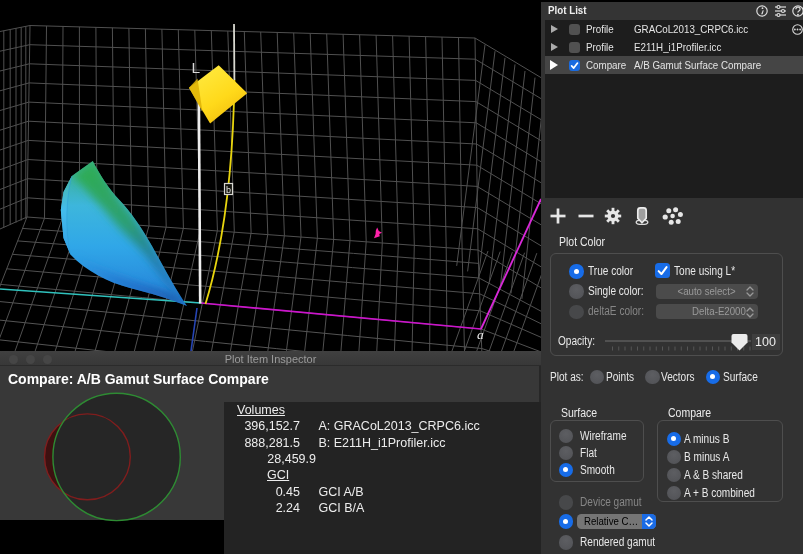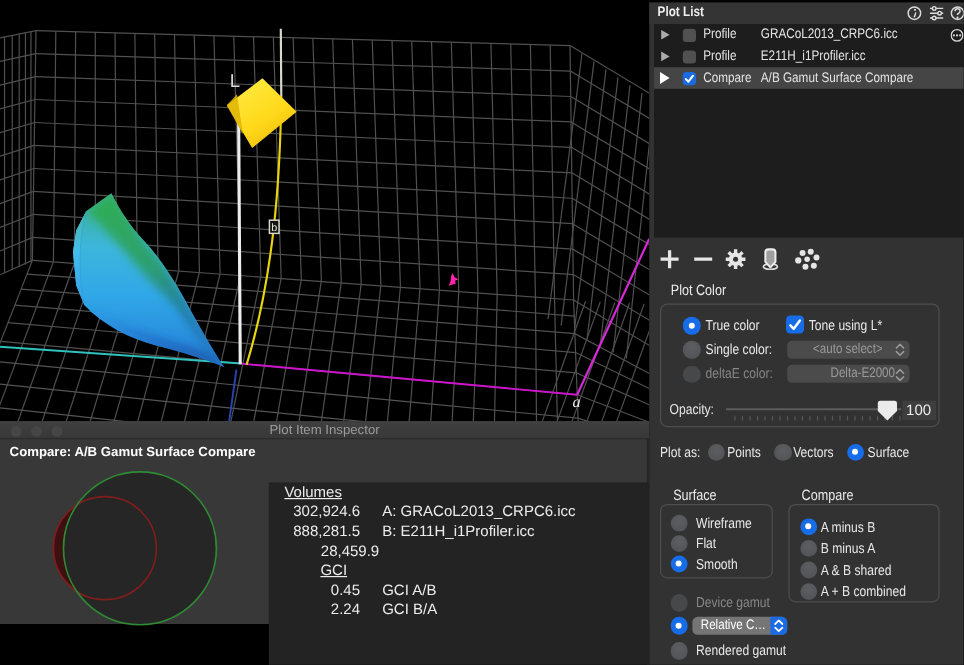--- a/index.html
+++ b/index.html
@@ -4,21 +4,21 @@
 * { margin:0; padding:0; box-sizing:border-box; }
 html,body { width:803px; height:554px; overflow:hidden; background:#000;
   font-family:"Liberation Sans", sans-serif; -webkit-font-smoothing:antialiased; }
 .abs { position:absolute; }
 #view3d { position:absolute; left:0; top:0; width:541px; height:352px; background:#000; }
 #inspector { position:absolute; left:0; top:351px; width:541px; height:169px; background:#383838; }
 #insp-titlebar { position:absolute; left:0; top:0; width:541px; height:15px;
   background:linear-gradient(#404040,#383838); border-bottom:1px solid #2b2b2b; }
 .tlight { position:absolute; top:3.5px; width:9px; height:9px; border-radius:50%; background:#464646; }
 #insp-title { position:absolute; top:1.5px; width:100%; text-align:center; color:#9b9b9b; font-size:11px; }
-#insp-header { position:absolute; left:8px; top:20px; color:#fff; font-size:11px; font-weight:bold; }
+#insp-header { position:absolute; left:8px; top:20px; color:#fff; font-size:14px; font-weight:bold; }
 #insp-textpanel { position:absolute; left:224px; top:51px; width:317px; height:152px; background:#232323;
   color:#ececec; font-size:12.5px; overflow:hidden; }
 .tp-row { position:absolute; left:0; width:100%; height:16px; }
 .tp-num { position:absolute; left:0; width:300px; text-align:right; }
 .tp-lab { position:absolute; left:94.5px; }
 #rightpanel { position:absolute; left:541px; top:0; width:262px; height:554px; background:#323232;
   color:#e8e8e8; font-size:12px; }
 #rp-header { position:absolute; left:0; top:0; width:262px; height:20px; background:#343434; }
 #rp-title { position:absolute; left:7px; top:3.5px; font-size:11.5px; font-weight:bold; color:#efefef; transform:scaleX(.85); transform-origin:0 50%; }
 #rp-list { position:absolute; left:4px; top:20px; width:258px; height:178px; background:#1d1d1d; }
@@ -405,21 +405,21 @@
   <div class="lab" style="left:143px;top:431.5px;">A minus B</div>
   <div class="radio" style="left:125.5px;top:449.5px;"></div>
   <div class="lab" style="left:143px;top:449.5px;">B minus A</div>
   <div class="radio" style="left:125.5px;top:467.5px;"></div>
   <div class="lab" style="left:143px;top:467.5px;">A &amp; B shared</div>
   <div class="radio" style="left:125.5px;top:485.5px;"></div>
   <div class="lab" style="left:143px;top:485.5px;">A + B combined</div>
   <div class="radio dis" style="left:17.5px;top:495px;"></div>
   <div class="lab dim" style="left:39px;top:495px;">Device gamut</div>
   <div class="radio on" style="left:17.5px;top:514px;"></div>
-  <div style="position:absolute;left:36px;top:513.5px;width:79px;height:15.5px;border-radius:4.5px;background:#757575;color:#ffffff;font-size:12.5px;text-align:left;">
+  <div style="position:absolute;left:36px;top:513.5px;width:79px;height:15.5px;border-radius:4.5px;background:#757575;color:#000000;font-size:12.5px;text-align:left;">
     <span style="position:absolute;left:7px;top:1px;font-size:11.5px;transform:scaleX(.84);transform-origin:0 50%;">Relative C…</span>
     <div style="position:absolute;right:0;top:0;width:14px;height:15.5px;border-radius:0 4.5px 4.5px 0;background:#1a6be5;">
       <svg style="position:absolute;left:3px;top:2.5px;" width="8" height="11" viewBox="0 0 8 11">
           <g stroke="#fff" stroke-width="1.5" fill="none" stroke-linecap="round" stroke-linejoin="round">
             <path d="M1,4 L4,1 L7,4"></path>
             <path d="M1,7 L4,10 L7,7"></path>
           </g>
         </svg>
     </div>
   </div>
@@ -439,21 +439,21 @@
     <circle cx="87.4" cy="105.8" r="42.9" fill="#3d1111"></circle>
     <circle cx="116.6" cy="105.9" r="63.7" fill="#262626"></circle>
     <circle cx="87.4" cy="105.8" r="42.9" fill="none" stroke="#801d1d" stroke-width="1.4"></circle>
     <circle cx="116.6" cy="105.9" r="63.7" fill="none" stroke="#2e8b33" stroke-width="1.4"></circle>
   </svg>
   <div id="insp-textpanel">
     <div class="tp-row" style="top:0.8px;">
         <span style="position:absolute;left:13px;text-decoration:underline;">Volumes</span>
       </div>
     <div class="tp-row" style="top:17.2px;">
-        <span class="tp-num" style="width:76px;">302,924.6</span>
+        <span class="tp-num" style="width:76px;">396,152.7</span>
         <span class="tp-lab">A: GRACoL2013_CRPC6.icc</span>
       </div>
     <div class="tp-row" style="top:33.6px;">
         <span class="tp-num" style="width:76px;">888,281.5</span>
         <span class="tp-lab">B: E211H_i1Profiler.icc</span>
       </div>
     <div class="tp-row" style="top:50px;margin-left:16px;">
         <span class="tp-num" style="width:76px;">28,459.9</span>
       </div>
     <div class="tp-row" style="top:66.4px;">

